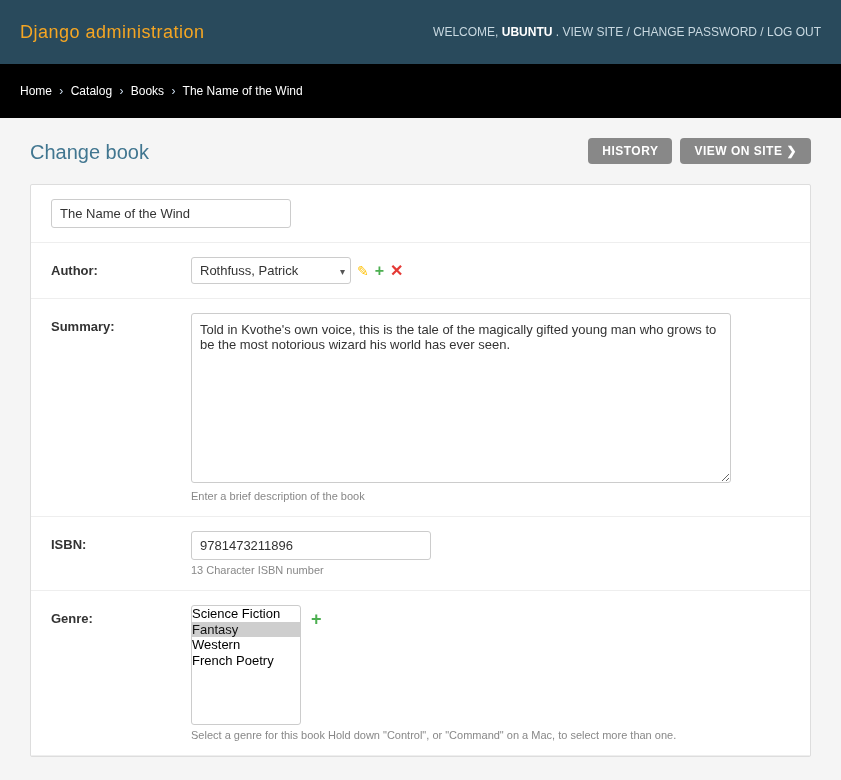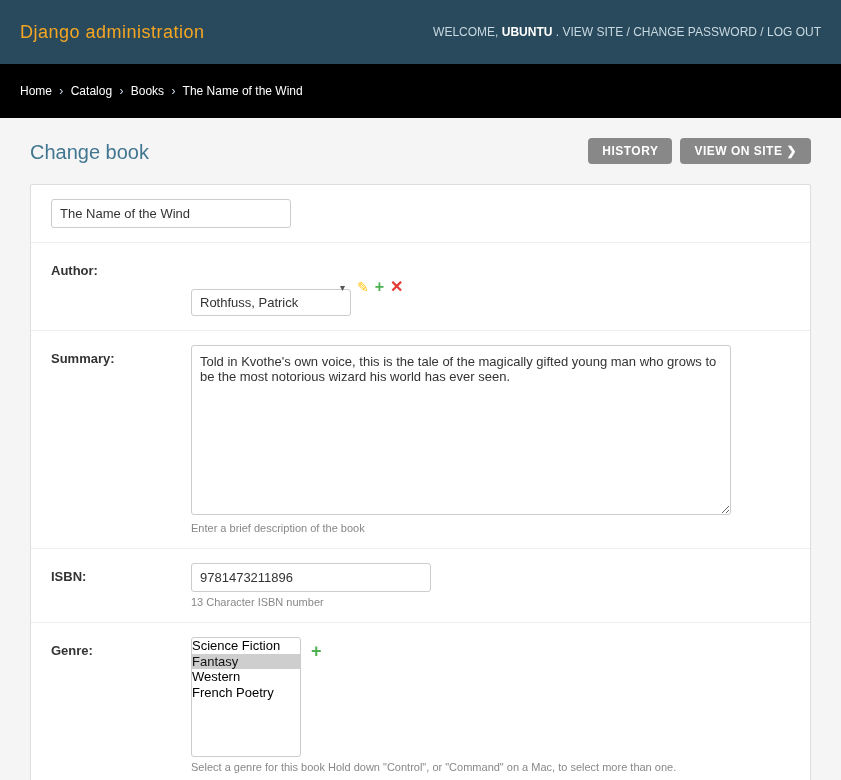--- a/index.html
+++ b/index.html
@@ -138,21 +138,20 @@
       padding: 5px 8px;
       border: 1px solid #ccc;
       border-radius: 3px;
       font-size: 13px;
       color: #333;
       appearance: none;
       background: #fff;
       cursor: pointer;
       padding-right: 24px;
       min-width: 160px;
-      margin-top: 32px;
     }
     .author-select-wrapper {
       position: relative;
       display: inline-block;
     }
     .select-arrow {
       position: absolute;
       right: 6px;
       top: 50%;
       transform: translateY(-50%);

